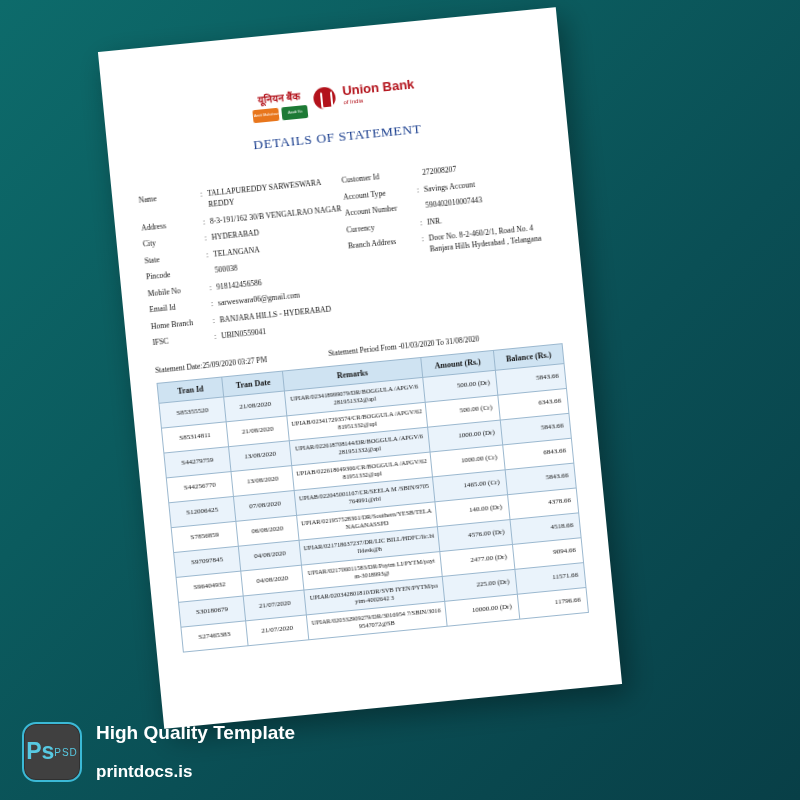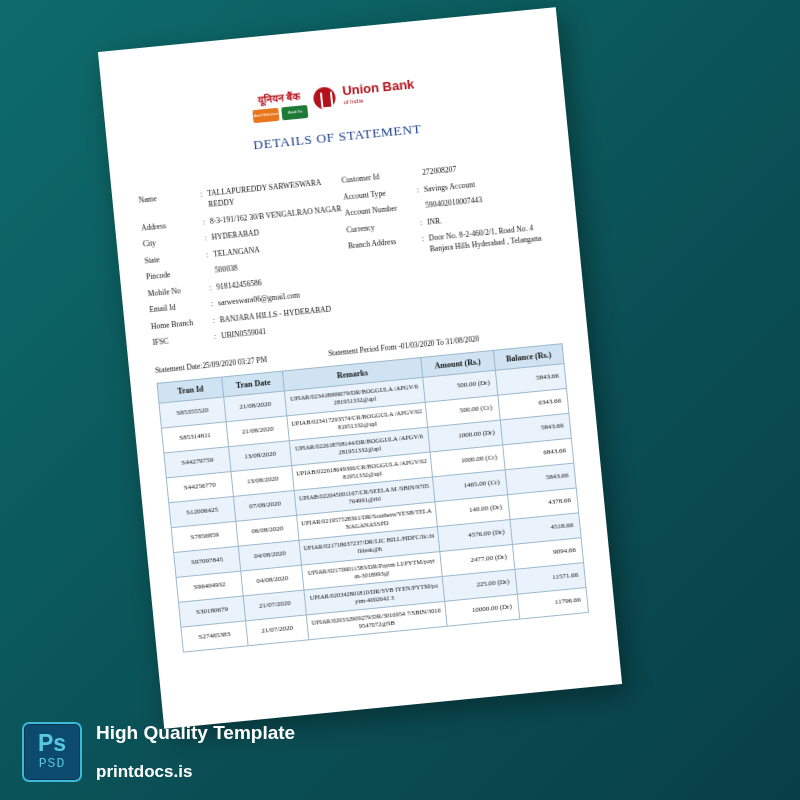--- a/index.html
+++ b/index.html
@@ -7,26 +7,26 @@
     width:800px;height:800px;overflow:hidden;
     font-family:"Liberation Serif", serif;
     background:linear-gradient(135deg,#0d6b6b 0%,#0b5b5e 35%,#0a4f55 60%,#083f47 100%);
     position:relative;
   }
   
   .brand{
     position:absolute;left:22px;bottom:18px;display:flex;align-items:center;gap:14px;
   }
   .ps-badge{
-    width:56px;height:56px;border-radius:7px;background:#0c4a6e;
-    border:2px solid #3bb9d6;display:flex;flex-direction:column;align-items:center;justify-content:center;
+    width:56px;height:56px;border-radius:14px;background:#404040;
+    border:2px solid #3bb9d6;display:flex;flex-direction:row;align-items:center;justify-content:center;
     box-shadow:0 0 0 1px rgba(0,0,0,.25) inset;
   }
   .ps-badge .ps{font-family:"Liberation Sans",sans-serif;font-weight:bold;font-size:23px;color:#57c9e2;line-height:1;}
-  .ps-badge .psd{font-family:Liberation Mono, monospace;font-size:13px;letter-spacing:1px;color:#57c9e2;margin-top:1px;}
+  .ps-badge .psd{font-family:Liberation Sans, sans-serif;font-size:10px;letter-spacing:1px;color:#57c9e2;margin-top:1px;}
   .brand-text{display:flex;flex-direction:column;justify-content:center;}
   .brand-title{font-family:"Liberation Sans",sans-serif;font-weight:bold;font-size:19px;color:#ffffff;line-height:1.2;text-align:right;}
   .brand-sub{font-family:"Liberation Sans",sans-serif;font-weight:bold;font-size:17px;color:#ffffff;line-height:1.2;margin-top:17px;}
 
   
   .page-wrap{
     position:absolute;left:130px;top:28px;width:460px;height:680px;
     transform:rotate(-5.6deg);
     transform-origin:50% 50%;
     filter:drop-shadow(6px 10px 14px rgba(0,0,0,.35));

